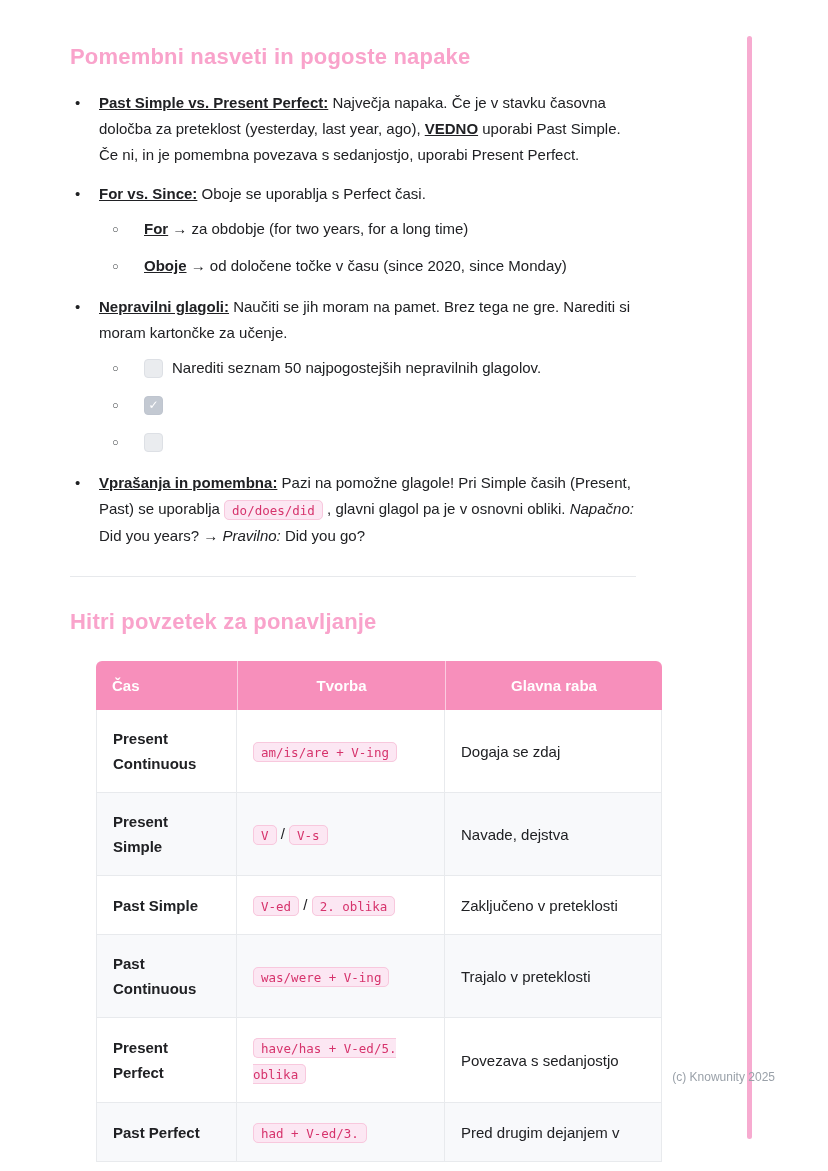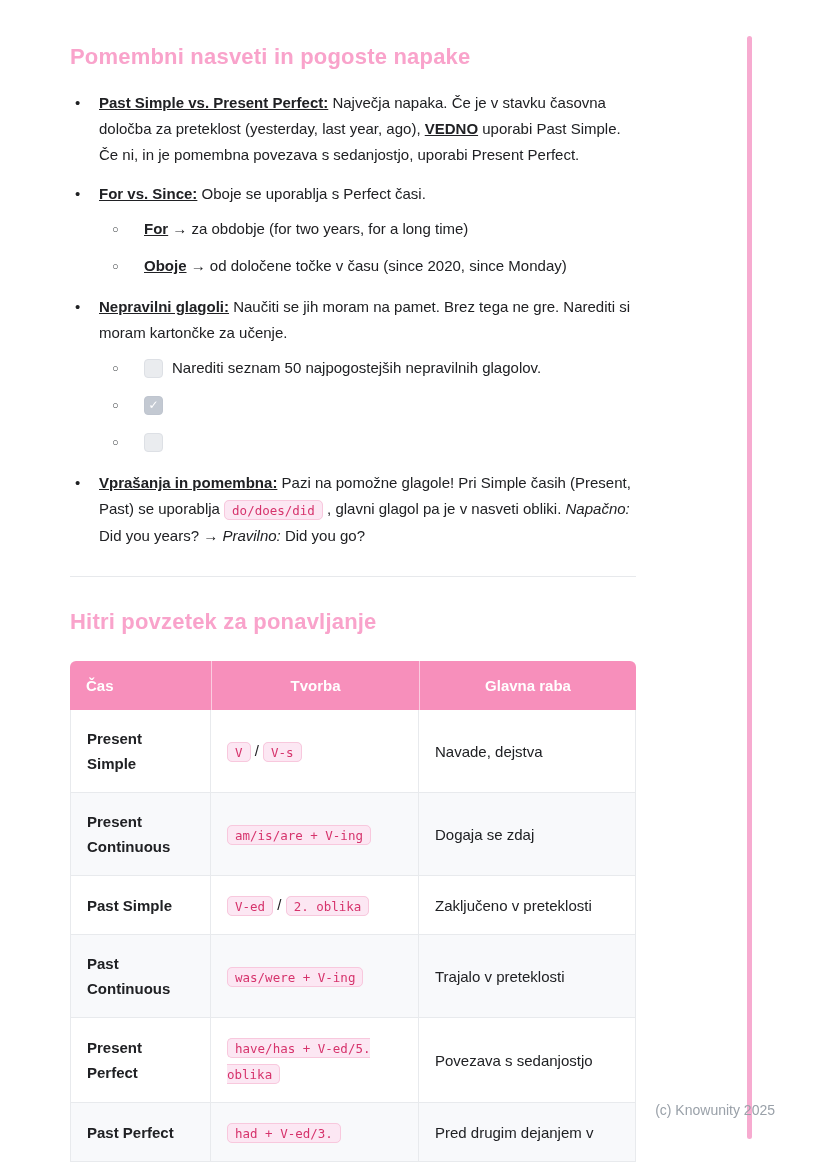--- a/index.html
+++ b/index.html
@@ -50,21 +50,21 @@
     background:var(--chip-bg,#fce7f3);
     color:var(--chip-text,#d6336c);
     border:1px solid var(--chip-border,#f8c8dd);
     border-radius:5px; padding:1.5px 7px;
   }
 
   hr.divider { border:none; border-top:1px solid #e7e9ec; margin:27px 0 0 0; }
 
   table.summary {
     width:566px; margin-top:24px;
-    border-collapse:separate; border-spacing:0;
+    border-collapse:separate; border-spacing:0;margin-left:26px;
   }
   table.summary th {
     background:var(--table-header-pink,#f78fbb);
     color:#ffffff; text-align:left; font-size:15px; font-weight:700;
     padding:16px;
   }
   table.summary th + th { border-left:1px solid rgba(255,255,255,.55);text-align:center; }
   table.summary th:first-child { border-top-left-radius:6px; }
   table.summary th:last-child  { border-top-right-radius:6px; }
   table.summary td {
@@ -74,22 +74,22 @@
   }
   table.summary td:first-child { border-left:1px solid #e8eaed; }
   table.summary tbody tr:nth-child(even) td { background:#f8f9fb; }
   table.summary td.col-cas { font-weight:700; }
 
   .edge-line {
     position:absolute; left:747px; top:36px; width:5px; height:1103px;
     border-radius:3px; background:var(--edge-pink,#f7abd0);
   }
   .footer {
-    position:absolute; right:53px; top:1102px;
-    font-size:14px; color:#9aa1a9;
+    position:absolute; right:53px; top:1070px;
+    font-size:12px; color:#9aa1a9;
   }
 </style>
 </head>
 <body>
 
 <div class="content">
 
   <h1 class="sec">Pomembni nasveti in pogoste napake</h1>
 
   <ul class="top-list">
@@ -135,21 +135,21 @@
           <li class="sli check-item">
             <span class="marker">○</span>
             <span class="checkbox"></span>
           </li>
         </ul>
       </div>
     </li>
 
     <li class="tli">
       <span class="marker">•</span>
-      <div class="li-body"><span class="b">Vprašanja in pomembna:</span><span> Pazi na pomožne glagole! Pri Simple časih (Present, Past) se uporablja </span><code class="chip">do/does/did</code><span> , glavni glagol pa je v nasveti obliki. </span><span class="i">Napačno:</span><span> Did you years? → </span><span class="i">Pravilno:</span><span> Did you go?</span></div>
+      <div class="li-body"><span class="b">Vprašanja in pomembna:</span><span> Pazi na pomožne glagole! Pri Simple časih (Present, Past) se uporablja </span><code class="chip">do/does/did</code><span> , glavni glagol pa je v osnovni obliki. </span><span class="i">Napačno:</span><span> Did you years? → </span><span class="i">Pravilno:</span><span> Did you go?</span></div>
     </li>
 
   </ul>
 
   <hr class="divider">
 
   <h1 class="sec second">Hitri povzetek za ponavljanje</h1>
 
   <table class="summary">
     <colgroup>
@@ -159,30 +159,30 @@
     </colgroup>
     <thead>
       <tr>
           <th>Čas</th>
           <th>Tvorba</th>
           <th>Glavna raba</th>
         </tr>
     </thead>
     <tbody>
         <tr>
+          <td class="col-cas">Present Continuous</td>
+          <td class="col-tvorba"><code class="chip">am/is/are + V-ing</code></td>
+          <td class="col-raba">Dogaja se zdaj</td>
+        </tr>
+        <tr>
           <td class="col-cas">Present Simple</td>
           <td class="col-tvorba"><code class="chip">V</code><span> / </span><code class="chip">V-s</code></td>
           <td class="col-raba">Navade, dejstva</td>
         </tr>
         <tr>
-          <td class="col-cas">Present Continuous</td>
-          <td class="col-tvorba"><code class="chip">am/is/are + V-ing</code></td>
-          <td class="col-raba">Dogaja se zdaj</td>
-        </tr>
-        <tr>
           <td class="col-cas">Past Simple</td>
           <td class="col-tvorba"><code class="chip">V-ed</code><span> / </span><code class="chip">2. oblika</code></td>
           <td class="col-raba">Zaključeno v preteklosti</td>
         </tr>
         <tr>
           <td class="col-cas">Past Continuous</td>
           <td class="col-tvorba"><code class="chip">was/were + V-ing</code></td>
           <td class="col-raba">Trajalo v preteklosti</td>
         </tr>
         <tr>

